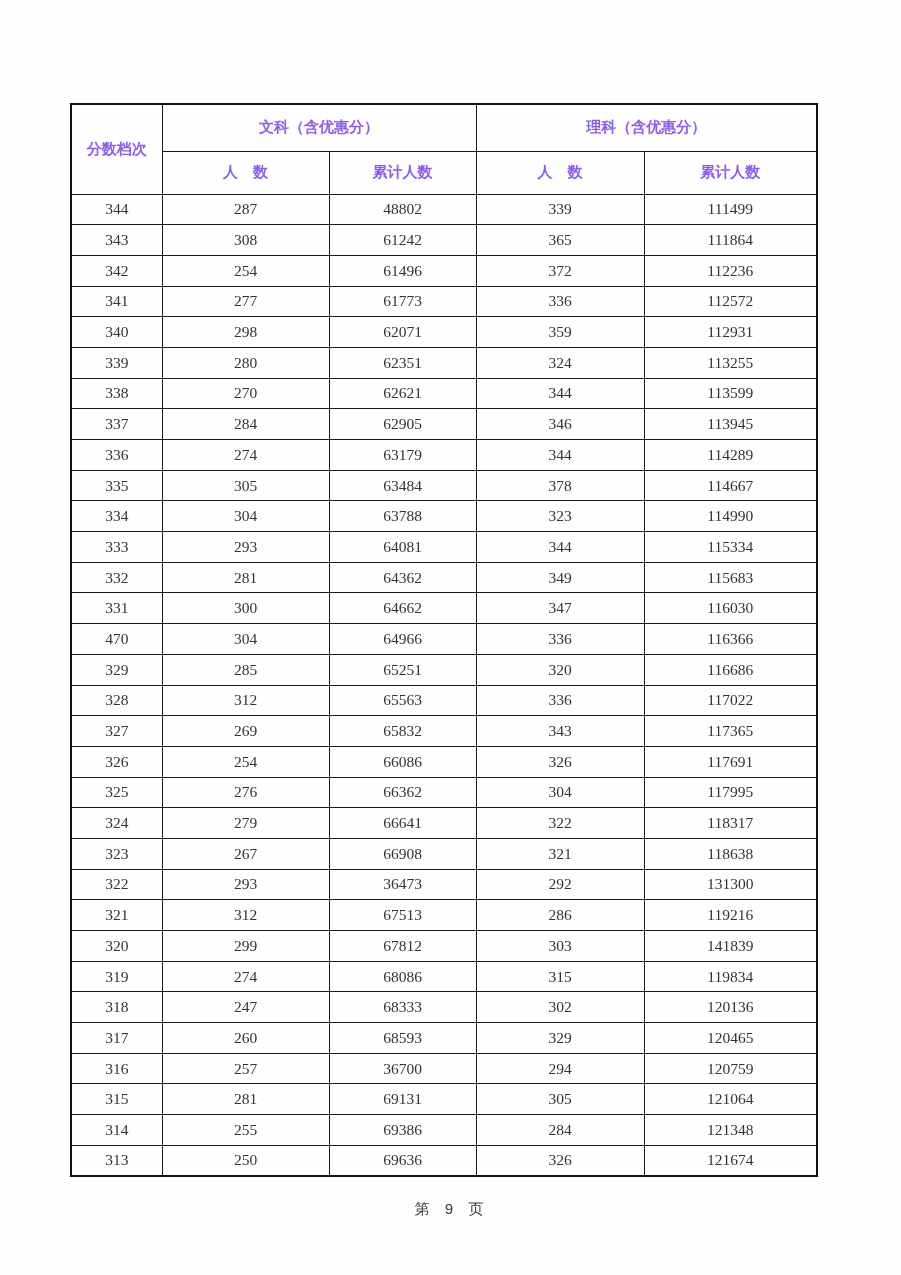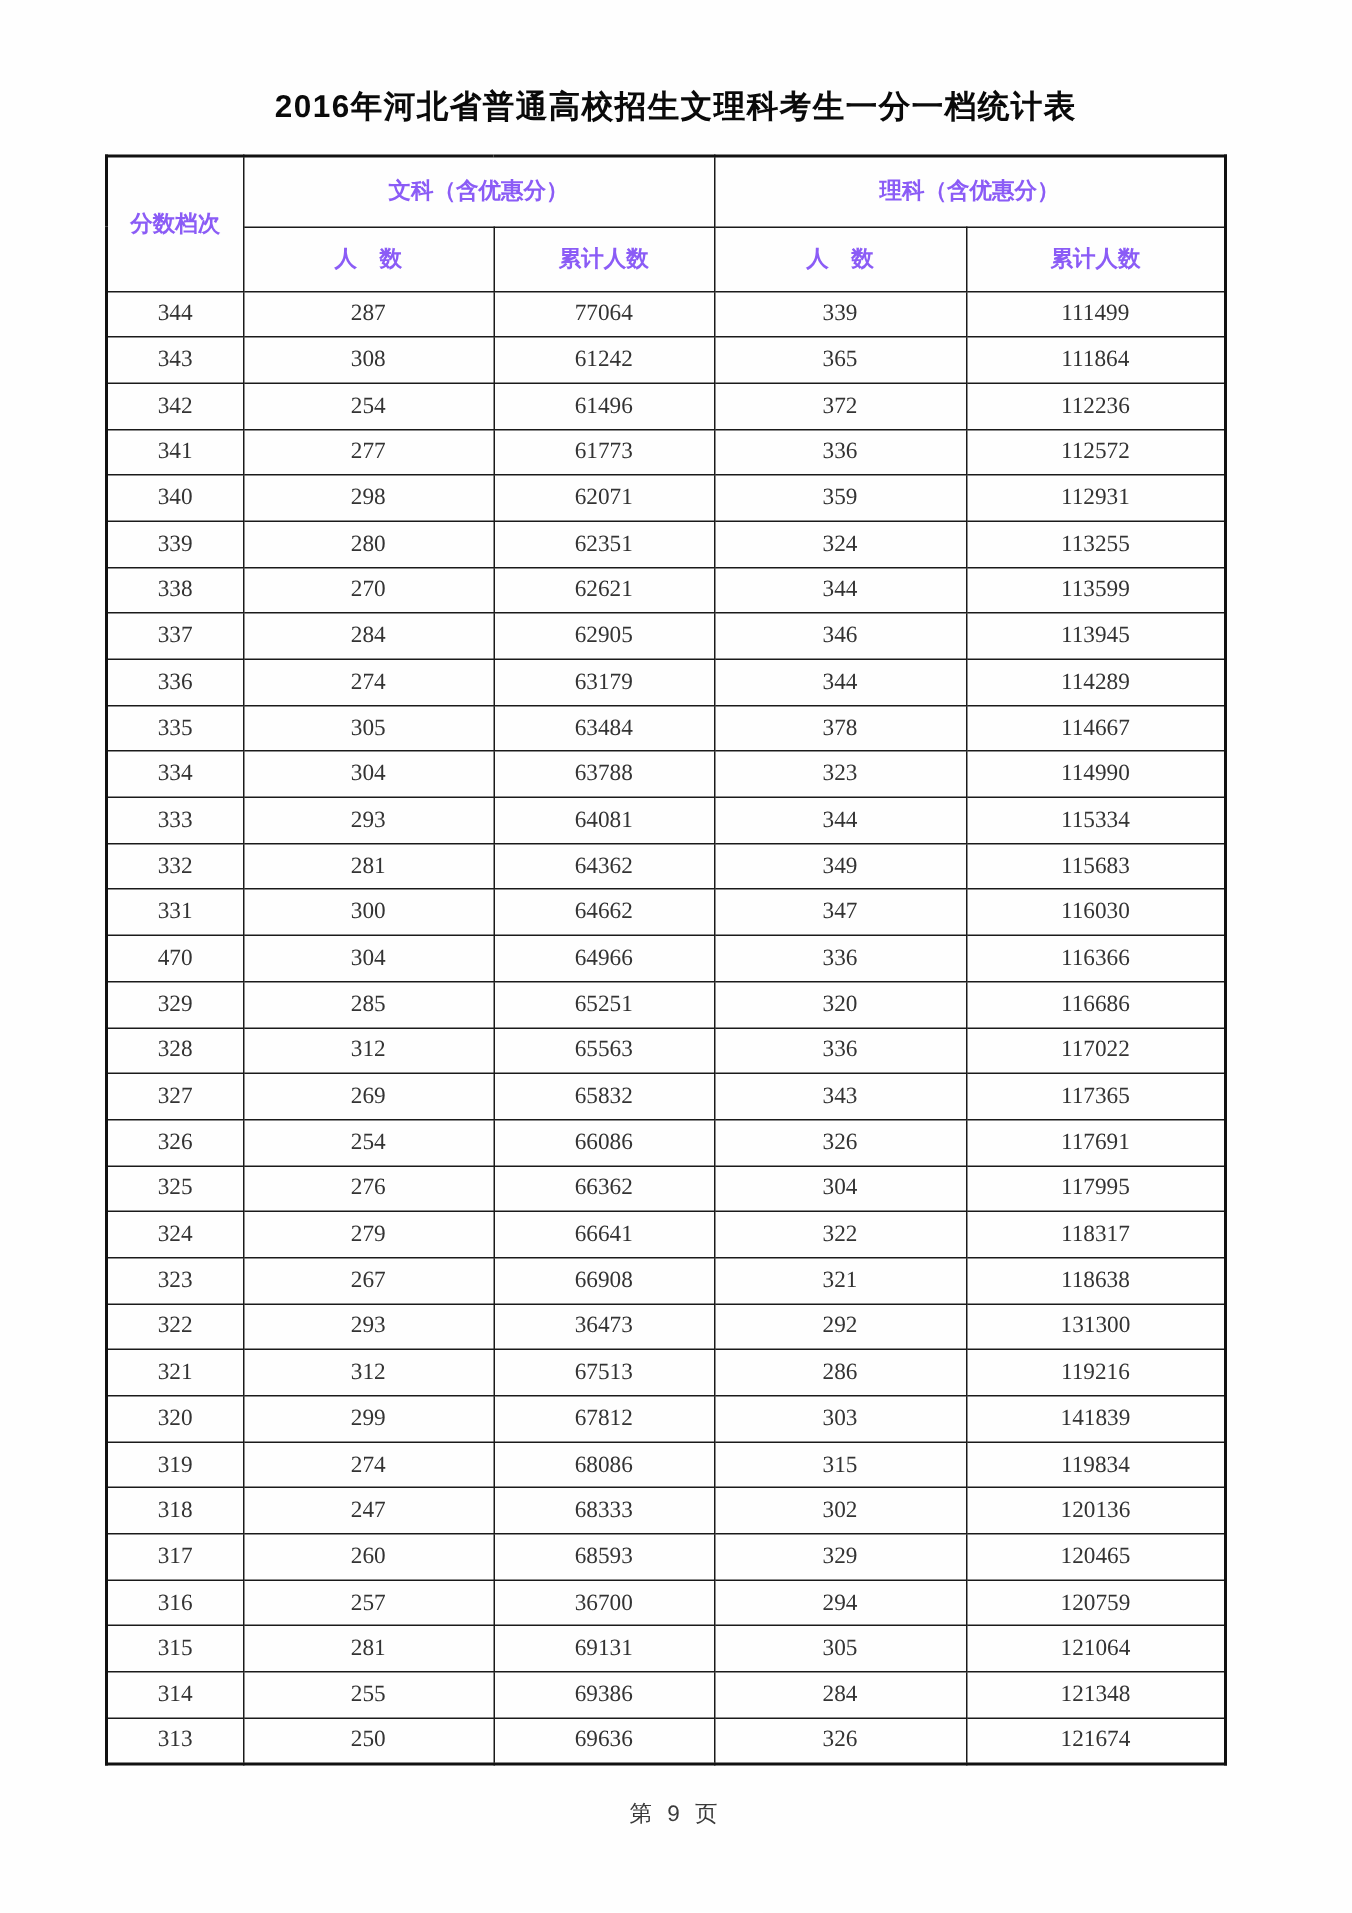--- a/index.html
+++ b/index.html
@@ -58,32 +58,31 @@
     font-family: "Liberation Serif", "DejaVu Serif", serif;
     font-size: 15.5px;
     color: #333;
   }
   .page-footer {
     position: absolute;
     top: 1200px;
     left: 0;
     width: 100%;
     text-align: center;
-    font-family: Liberation Sans, sans-serif;
+    font-family: Liberation Mono, monospace;
     font-size: 15px;
     color: #3a3a3a;
     letter-spacing: 3px;
   }
 </style>
 </head>
 <body>
 
 <div class="page">
 
-  <div class="doc-title">2016年河北省普通高校招生文理科考生一分一档统计表</div>
 
   <table class="score-table">
     <colgroup>
       <col style="width:91px">
       <col style="width:167px">
       <col style="width:147px">
       <col style="width:168px">
       <col style="width:173px">
     </colgroup>
     <thead>
@@ -96,21 +95,21 @@
         <th>人　数</th>
         <th>累计人数</th>
         <th>人　数</th>
         <th>累计人数</th>
       </tr>
     </thead>
     <tbody id="table-body">
         <tr>
     <td>344</td>
     <td>287</td>
-    <td>77064</td>
+    <td>48802</td>
     <td>339</td>
     <td>111499</td>
   </tr>
         <tr>
     <td>343</td>
     <td>308</td>
     <td>61242</td>
     <td>365</td>
     <td>111864</td>
   </tr>

